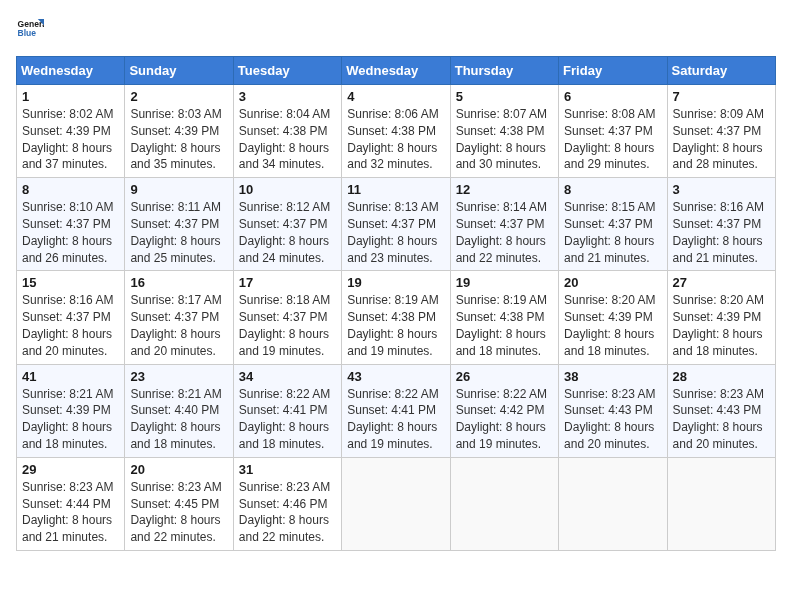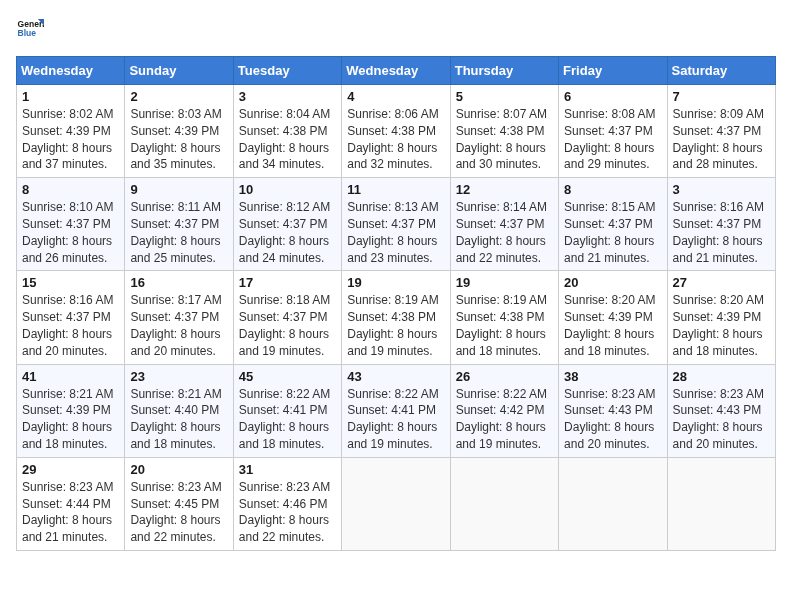--- a/index.html
+++ b/index.html
@@ -207,21 +207,21 @@
       <tr>
         <td>
           <span class="day-number">41</span>
           <div class="day-info">Sunrise: 8:21 AM<br>Sunset: 4:39 PM<br>Daylight: 8 hours<br>and 18 minutes.</div>
         </td>
         <td>
           <span class="day-number">23</span>
           <div class="day-info">Sunrise: 8:21 AM<br>Sunset: 4:40 PM<br>Daylight: 8 hours<br>and 18 minutes.</div>
         </td>
         <td>
-          <span class="day-number">45</span>
+          <span class="day-number">34</span>
           <div class="day-info">Sunrise: 8:22 AM<br>Sunset: 4:41 PM<br>Daylight: 8 hours<br>and 18 minutes.</div>
         </td>
         <td>
           <span class="day-number">43</span>
           <div class="day-info">Sunrise: 8:22 AM<br>Sunset: 4:41 PM<br>Daylight: 8 hours<br>and 19 minutes.</div>
         </td>
         <td>
           <span class="day-number">26</span>
           <div class="day-info">Sunrise: 8:22 AM<br>Sunset: 4:42 PM<br>Daylight: 8 hours<br>and 19 minutes.</div>
         </td>

